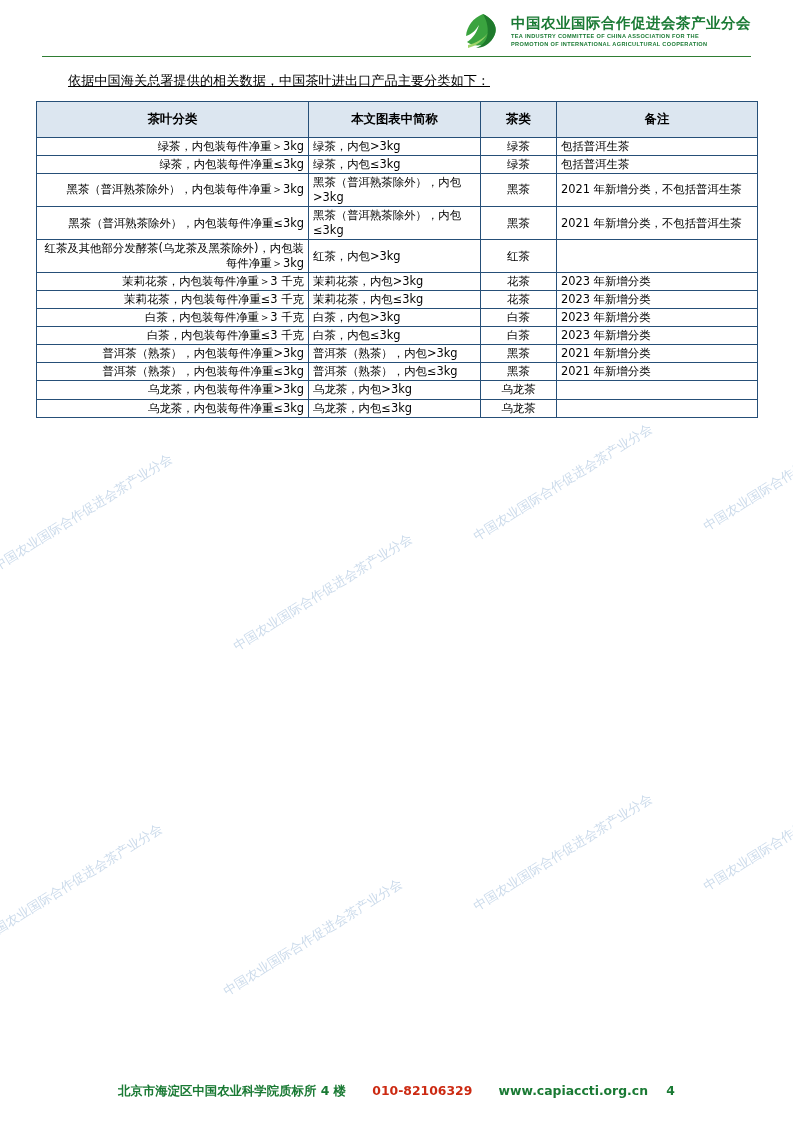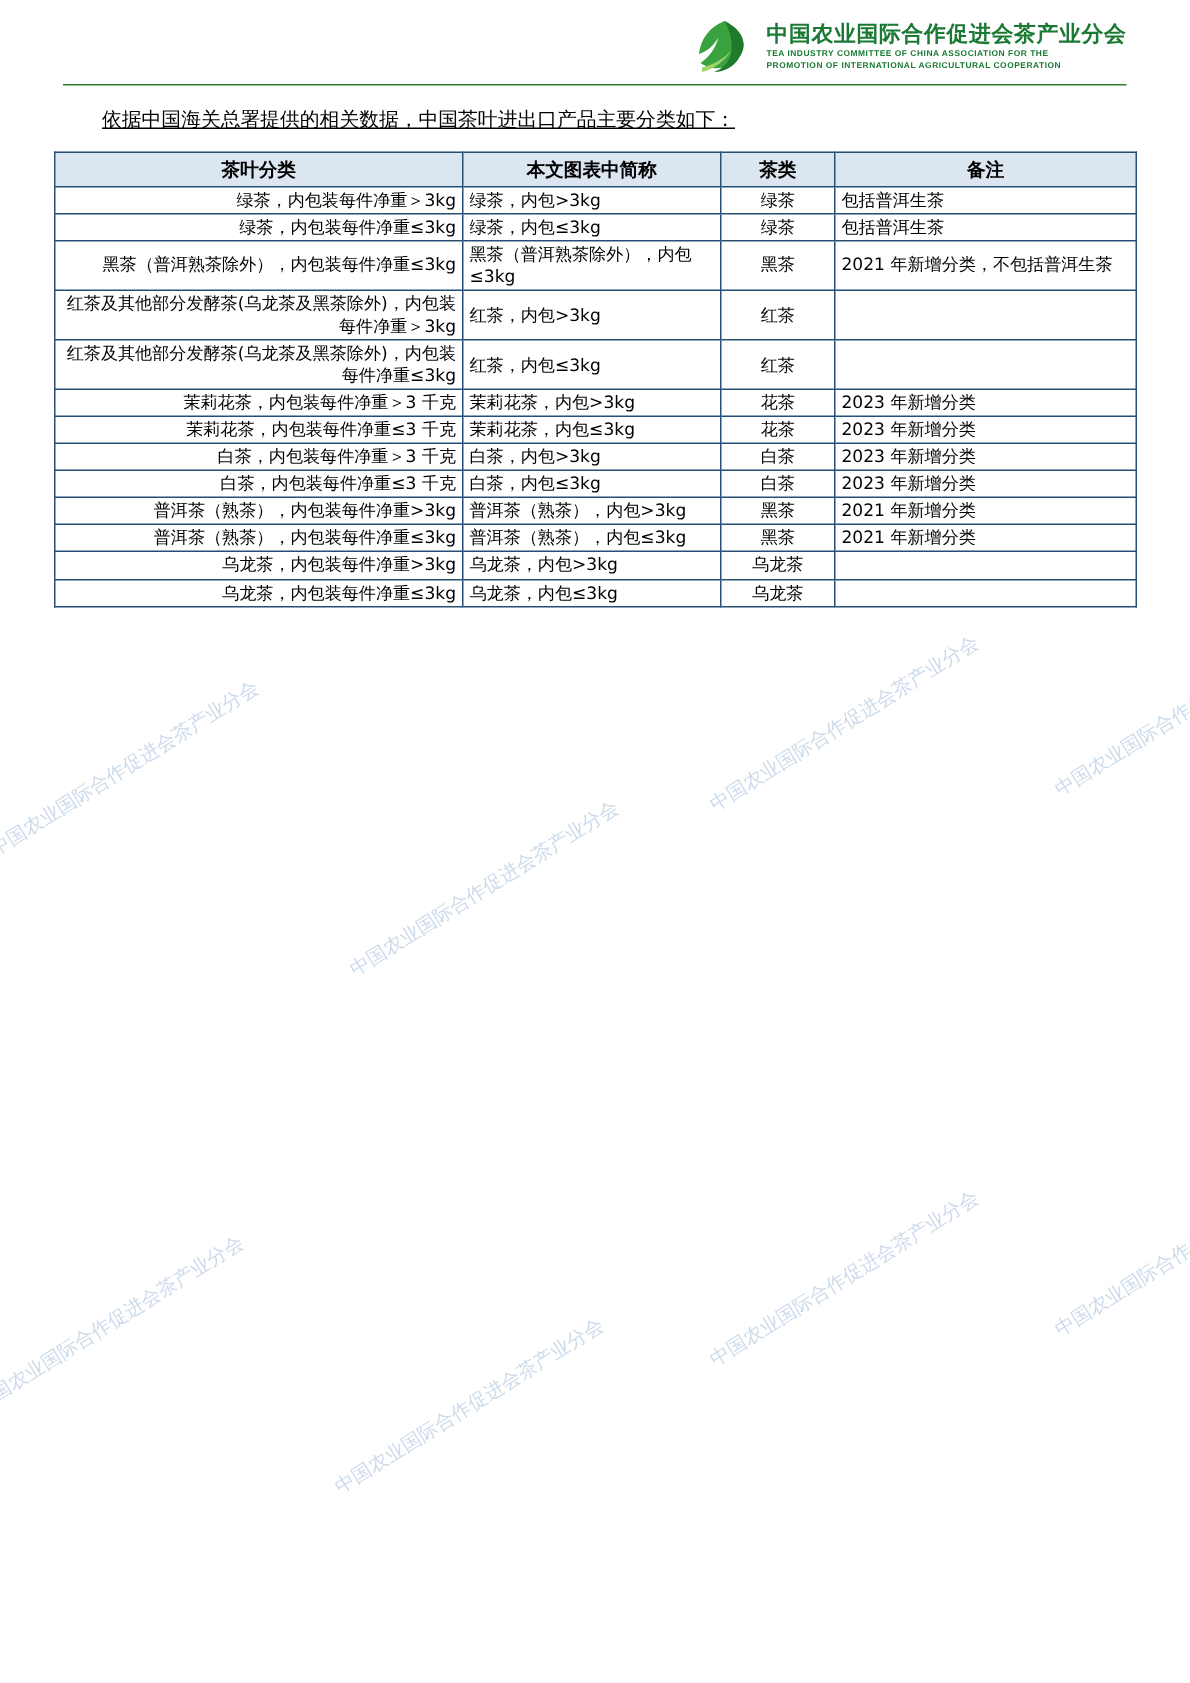--- a/index.html
+++ b/index.html
@@ -88,21 +88,21 @@
     vertical-align: middle;
     font-size: 11.4px;
     line-height: 1.32;
     color: #000;
   }
   table.cls thead th {
     background: #dce6f0;
     text-align: center;
     font-weight: bold;
     font-size: 12.4px;
-    height: 23px;
+    height: 36px;
     margin-top: 31px;
   }
   td.bold-cn { font-weight: normal; text-align: right; }
   td.ctr { text-align: center; }
 
   
   .watermarks {
     position: absolute;
     inset: 0;
     pointer-events: none;
@@ -198,38 +198,38 @@
             <td class="ctr">绿茶</td>
             <td>包括普洱生茶</td>
           </tr>
           <tr>
             <td class="bold-cn">绿茶，内包装每件净重≤3kg</td>
             <td>绿茶，内包≤3kg</td>
             <td class="ctr">绿茶</td>
             <td>包括普洱生茶</td>
           </tr>
           <tr>
+            <td class="bold-cn">黑茶（普洱熟茶除外），内包装每件净重＞3kg</td>
+            <td>黑茶（普洱熟茶除外），内包&gt;3kg</td>
+            <td class="ctr">黑茶</td>
+            <td>2021 年新增分类，不包括普洱生茶</td>
+          </tr>
+          <tr>
             <td class="bold-cn">黑茶（普洱熟茶除外），内包装每件净重≤3kg</td>
             <td>黑茶（普洱熟茶除外），内包≤3kg</td>
             <td class="ctr">黑茶</td>
             <td>2021 年新增分类，不包括普洱生茶</td>
           </tr>
           <tr>
             <td class="bold-cn">红茶及其他部分发酵茶(乌龙茶及黑茶除外)，内包装每件净重＞3kg</td>
             <td>红茶，内包&gt;3kg</td>
             <td class="ctr">红茶</td>
             <td></td>
           </tr>
           <tr>
-            <td class="bold-cn">红茶及其他部分发酵茶(乌龙茶及黑茶除外)，内包装每件净重≤3kg</td>
-            <td>红茶，内包≤3kg</td>
-            <td class="ctr">红茶</td>
-            <td></td>
-          </tr>
-          <tr>
             <td class="bold-cn">茉莉花茶，内包装每件净重＞3 千克</td>
             <td>茉莉花茶，内包&gt;3kg</td>
             <td class="ctr">花茶</td>
             <td>2023 年新增分类</td>
           </tr>
           <tr>
             <td class="bold-cn">茉莉花茶，内包装每件净重≤3 千克</td>
             <td>茉莉花茶，内包≤3kg</td>
             <td class="ctr">花茶</td>
             <td>2023 年新增分类</td>
@@ -268,14 +268,20 @@
             <td class="bold-cn">乌龙茶，内包装每件净重≤3kg</td>
             <td>乌龙茶，内包≤3kg</td>
             <td class="ctr">乌龙茶</td>
             <td></td>
           </tr>
         </tbody>
       </table>
     </div>
   </div>
 
+  <div class="footer">
+    <span class="addr">北京市海淀区中国农业科学院质标所 4 楼</span>
+    <span class="tel">010-82106329</span>
+    <span class="site">www.capiaccti.org.cn</span>
+    <span class="pno">4</span>
+  </div>
 
 </div>
 
 </body></html>

